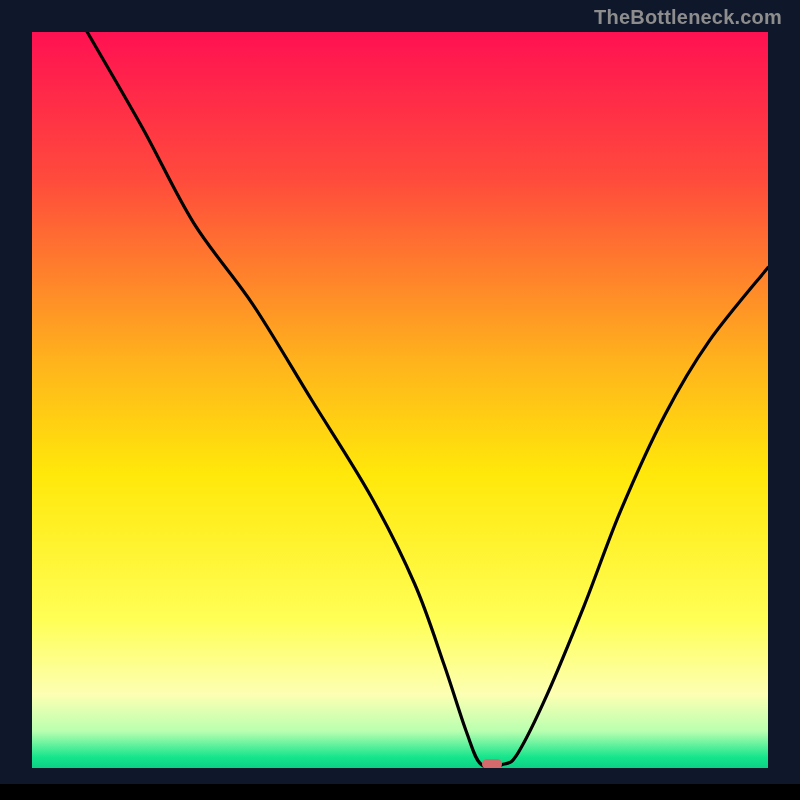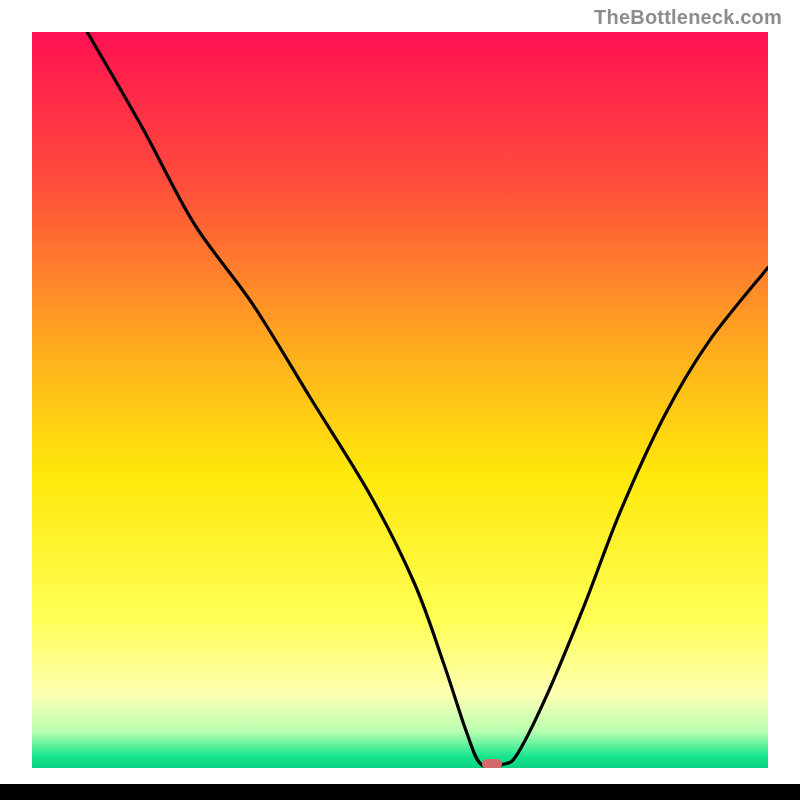--- a/index.html
+++ b/index.html
@@ -9,21 +9,21 @@
     height: 800px;
     background: #000;
     overflow: hidden;
   }
   .frame {
     position: absolute;
     left: 0;
     top: 0;
     width: 800px;
     height: 784px;
-    background: #ffffff;
+    background: #0f172a;
   }
   .plot {
     position: absolute;
     left: 32px;
     top: 32px;
     width: 736px;
     height: 736px;
     overflow: hidden;
   }
   .gradient {

